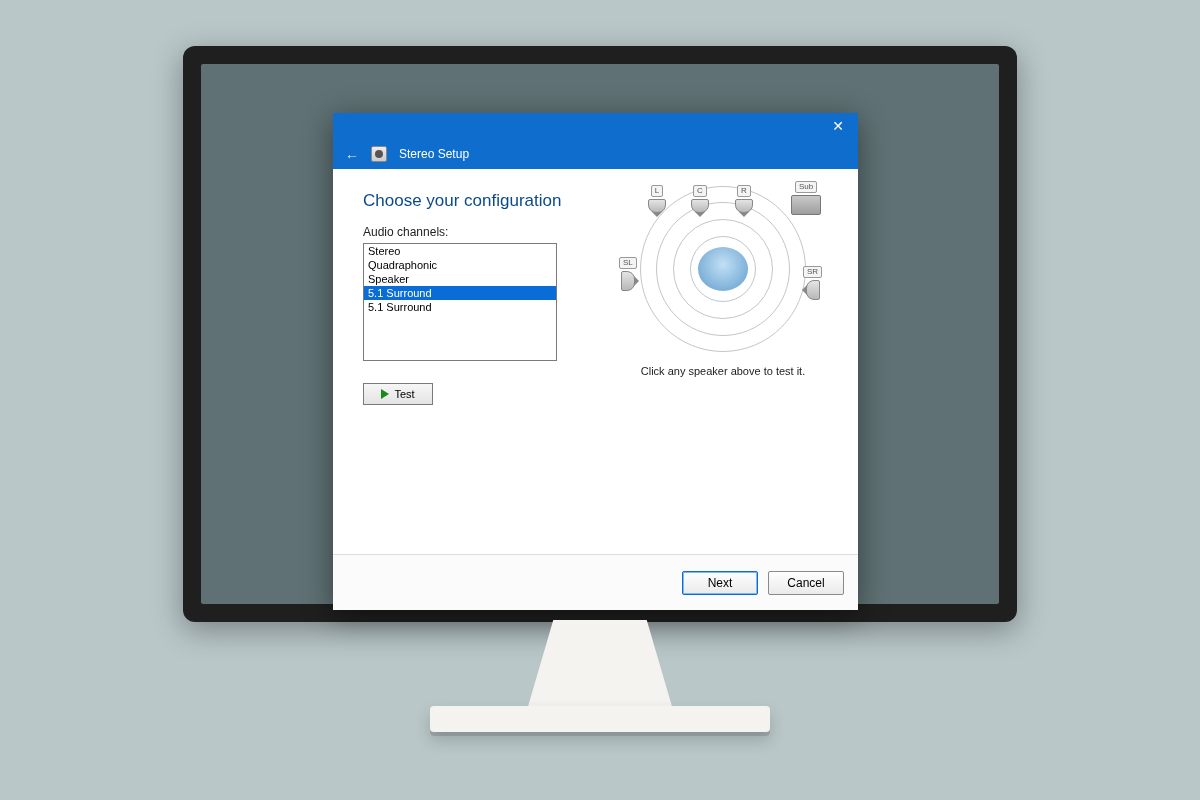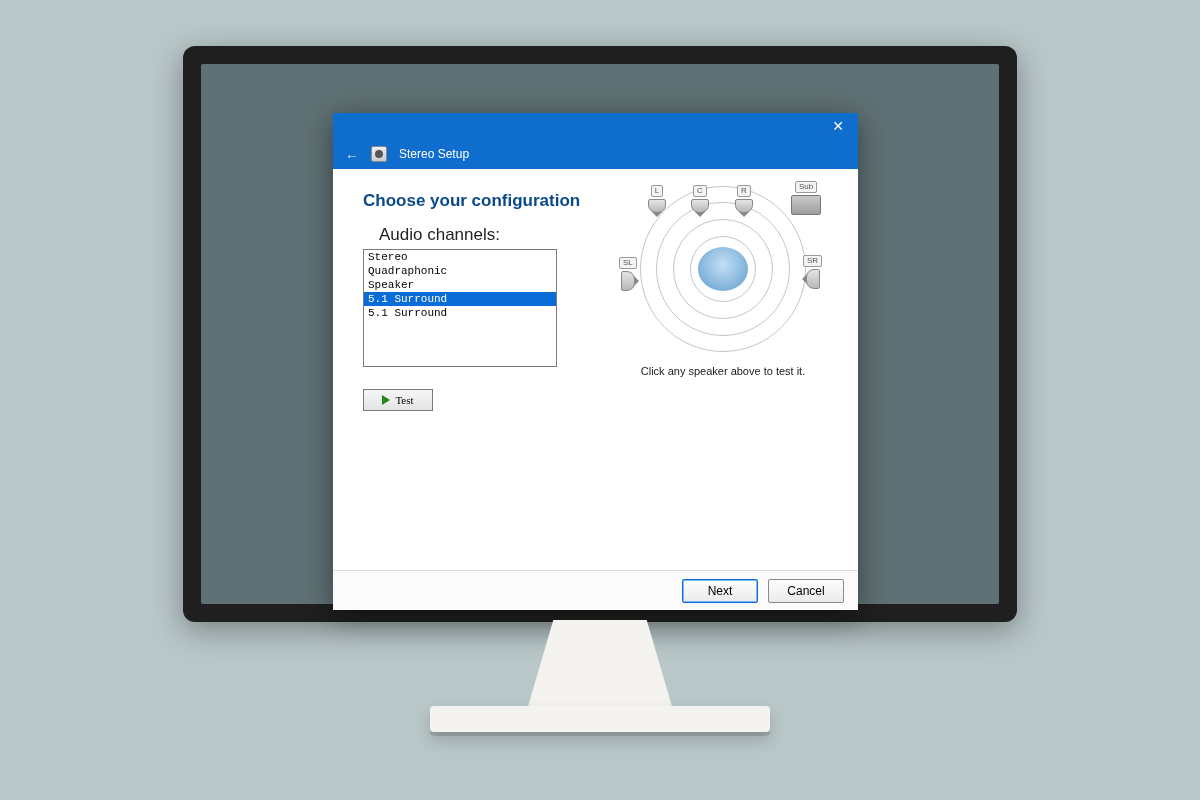--- a/index.html
+++ b/index.html
@@ -85,46 +85,45 @@
 
   .dialog-body {
     flex: 1; padding: 22px 30px 16px 30px;
     display: flex; gap: 18px;
   }
   .left-col { flex: 1; }
   .right-col { width: 210px; display:flex; flex-direction:column; align-items:center; }
 
   .main-heading {
     color: #0b4a8a;
-    font-weight: 700;
+    font-weight: 400;
     font-size: 17px;
     margin-bottom: 14px;
   }
   .sub-text {
     font-size: 11px; color: #222; line-height: 1.45;
     margin-bottom: 18px; max-width: 250px;
   }
   .field-label {
-    font-size: 17px; color: #222; margin-bottom: 4px; margin-left: 16px;
+    font-size: 12px; color: #222; margin-bottom: 4px;
   }
   .listbox {
     width: 194px; height: 118px;
     border: 1px solid #7a7a7a; background:#fff;
     font-size: 11px; overflow:hidden;
   }
-  .listbox .opt { padding: 0 4px; line-height: 14px; height:14px; cursor:pointer;font-family:Liberation Mono, monospace; }
+  .listbox .opt { padding: 0 4px; line-height: 14px; height:14px; cursor:pointer; }
   .listbox .opt.selected { background:#0a6cd6; color:#fff; }
 
   .test-btn {
     margin-top: 22px;
     width: 70px; height: 22px;
     border: 1px solid #7a7a7a; background: linear-gradient(#f6f6f6,#e4e4e4);
     font-size: 11px; display:flex; align-items:center; justify-content:center; gap:5px;
     cursor:pointer;
-    font-family:Liberation Serif, serif;
   }
   .play-triangle {
     width:0;height:0;border-top:5px solid transparent;border-bottom:5px solid transparent;
     border-left:8px solid #1a8a1a;
   }
 
   .hint-text {
     font-size: 11px; color:#222; margin-top: 14px;
   }
 
@@ -144,21 +143,21 @@
   .spk .cone{ width:18px;height:14px;background:linear-gradient(#e4e4e4,#b8b8b8);border:1px solid #888;border-radius:2px 2px 8px 8px;margin:2px auto 0; position:relative;}
   .spk .cone::after{content:"";position:absolute;left:50%;bottom:-5px;transform:translateX(-50%);width:0;height:0;border-left:5px solid transparent;border-right:5px solid transparent;border-top:5px solid #888;}
   .spk.side .cone{width:14px;height:20px;border-radius:2px 8px 8px 2px;} 
   .spk.side .cone::after{left:auto;right:-5px;top:50%;bottom:auto;transform:translateY(-50%);border-top:5px solid transparent;border-bottom:5px solid transparent;border-left:5px solid #888;border-right:none;}
   .spk.side.right .cone{border-radius:8px 2px 2px 8px;}
   .spk.side.right .cone::after{right:auto;left:-5px;border-left:none;border-right:5px solid #888;}
   .sub-box{width:30px;height:20px;background:linear-gradient(#c9c9c9,#9e9e9e);border:1px solid #777;border-radius:2px;margin-top:2px;}
 
   
   .dialog-footer {
-    height: 40px; border-top: 1px solid #ddd;
+    height: 56px; border-top: 1px solid #ddd;
     display:flex; justify-content:flex-end; align-items:center;
     padding: 0 14px; gap:10px; background:#fbfbfb;
   }
   .win-btn {
     height:24px; min-width:76px; padding:0 14px;
     border:1px solid #8a8a8a; background:linear-gradient(#fefefe,#eaeaea);
     font-size:12px; border-radius:2px; cursor:pointer;
   }
   .win-btn.primary { border:1px solid #0a6cd6; box-shadow:0 0 0 1px #7fb7ee inset; }
 </style>
@@ -223,21 +222,21 @@
               <div class="cone"></div>
             </div>
             <div class="spk" style="left:168px;top:-10px;">
               <span class="lbl">Sub</span>
               <div class="sub-box"></div>
             </div>
             <div class="spk side" style="left:-4px;top:66px;">
               <span class="lbl">SL</span>
               <div class="cone"></div>
             </div>
-            <div class="spk side right" style="left:180px;top:64px;text-decoration:underline;">
+            <div class="spk side right" style="left:180px;top:75px;text-decoration:underline;">
               <span class="lbl">SR</span>
               <div class="cone"></div>
             </div>
           </div>
 
           <div class="hint-text">Click any speaker above to test it.</div>
         </div>
 
       </div>
 

